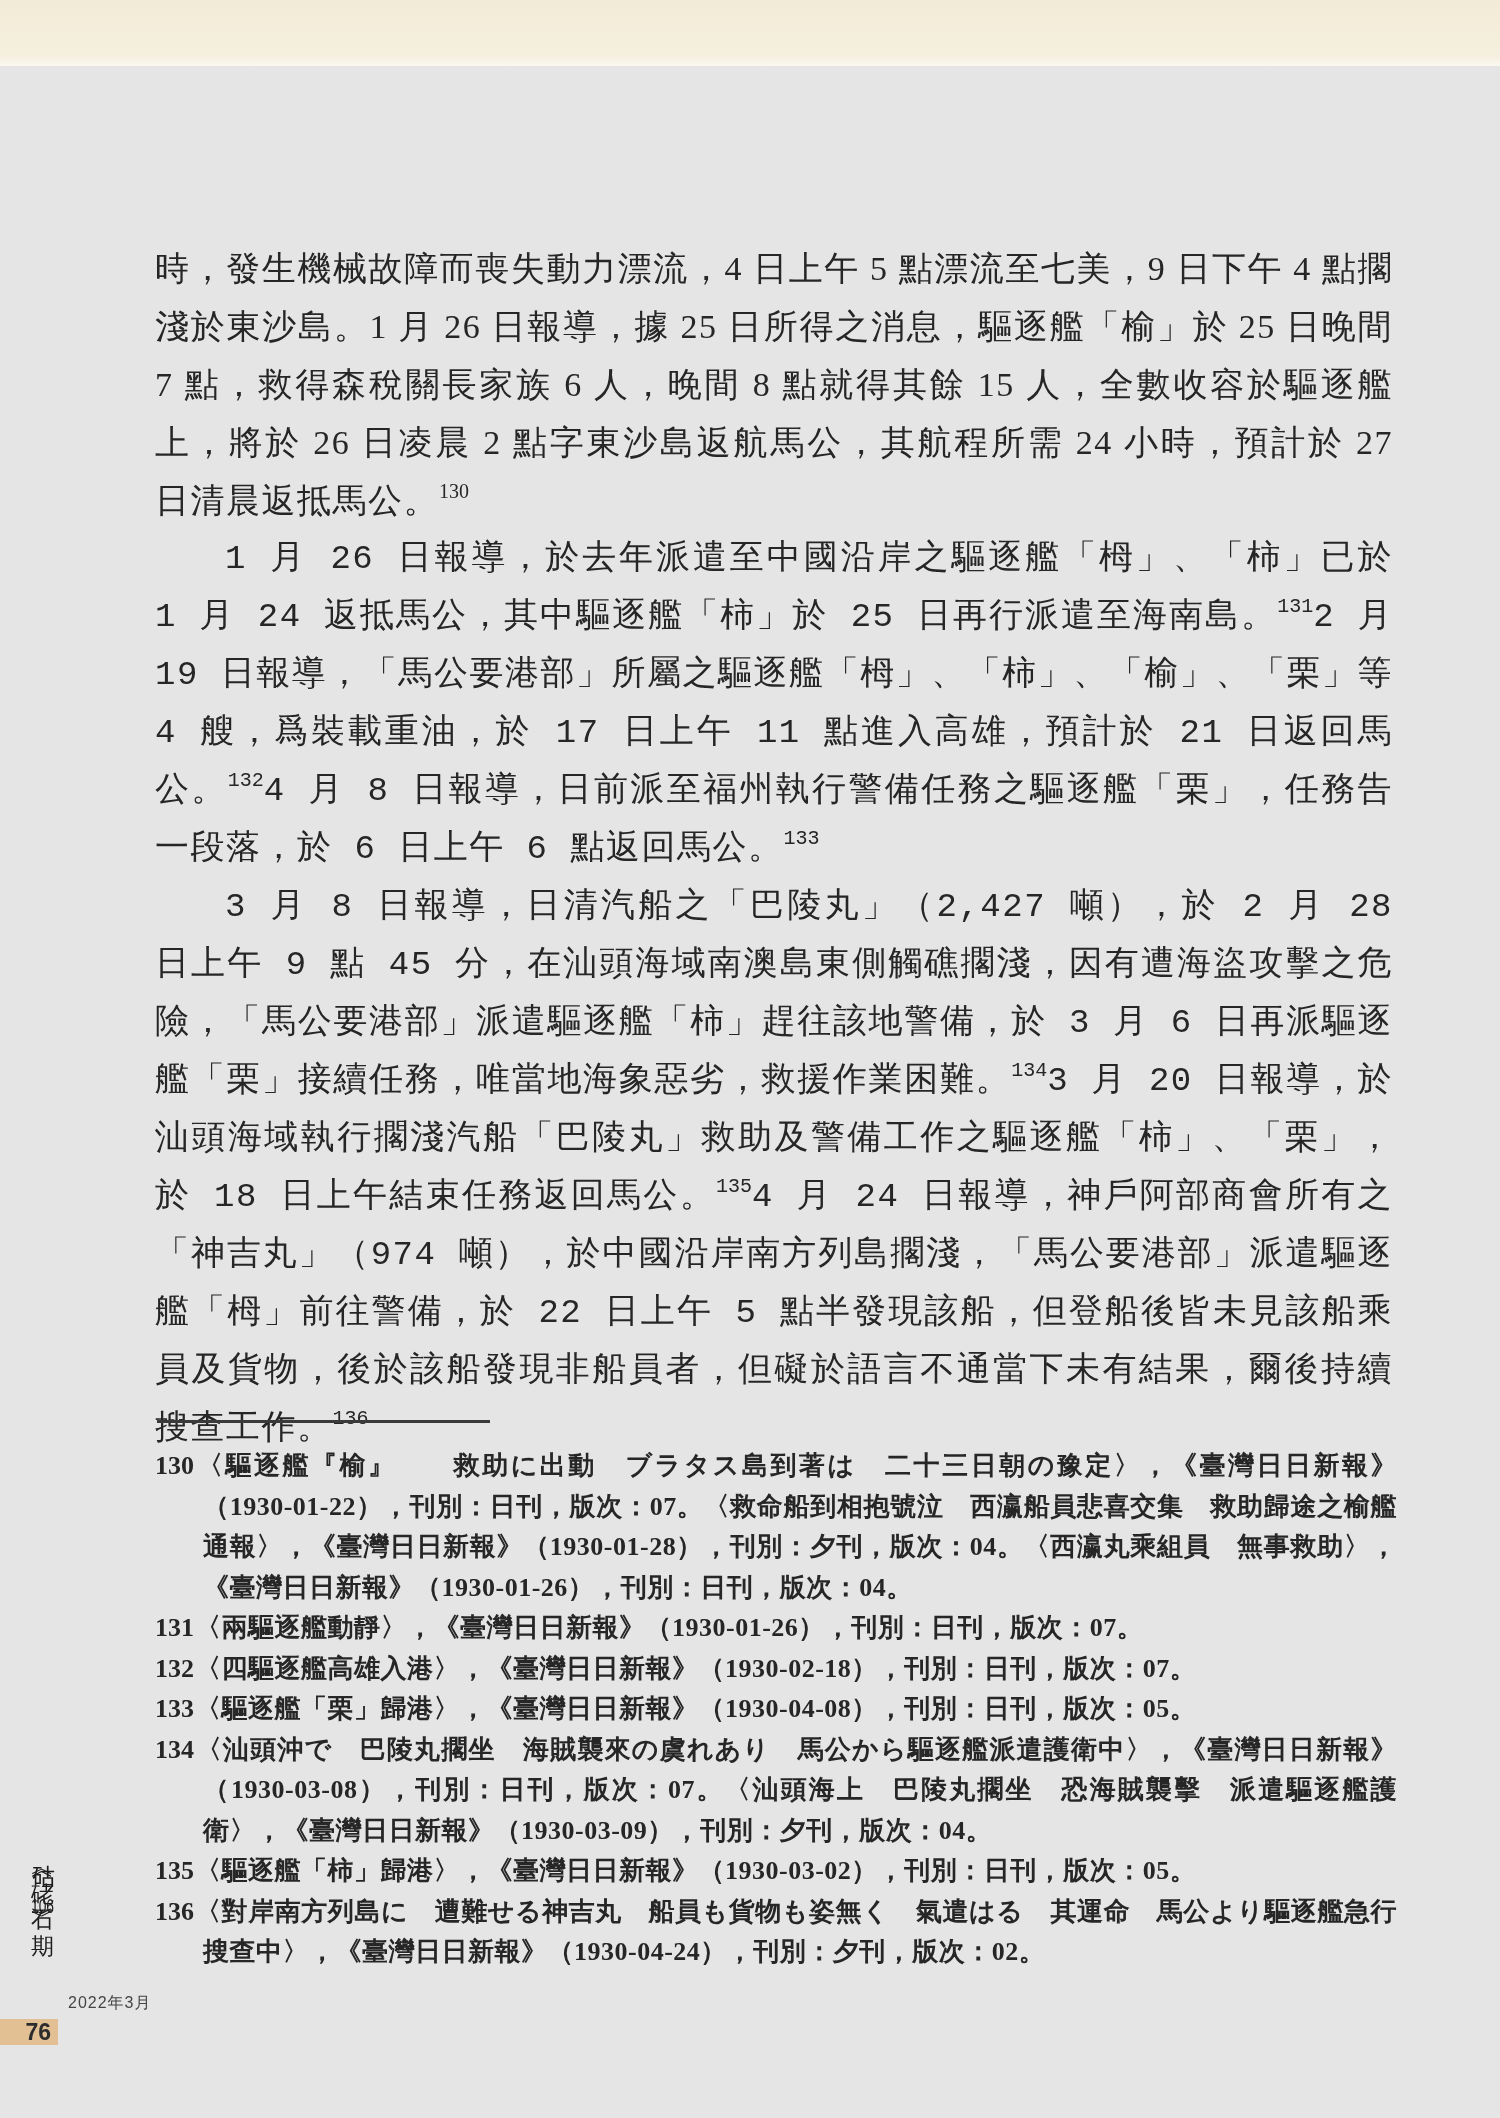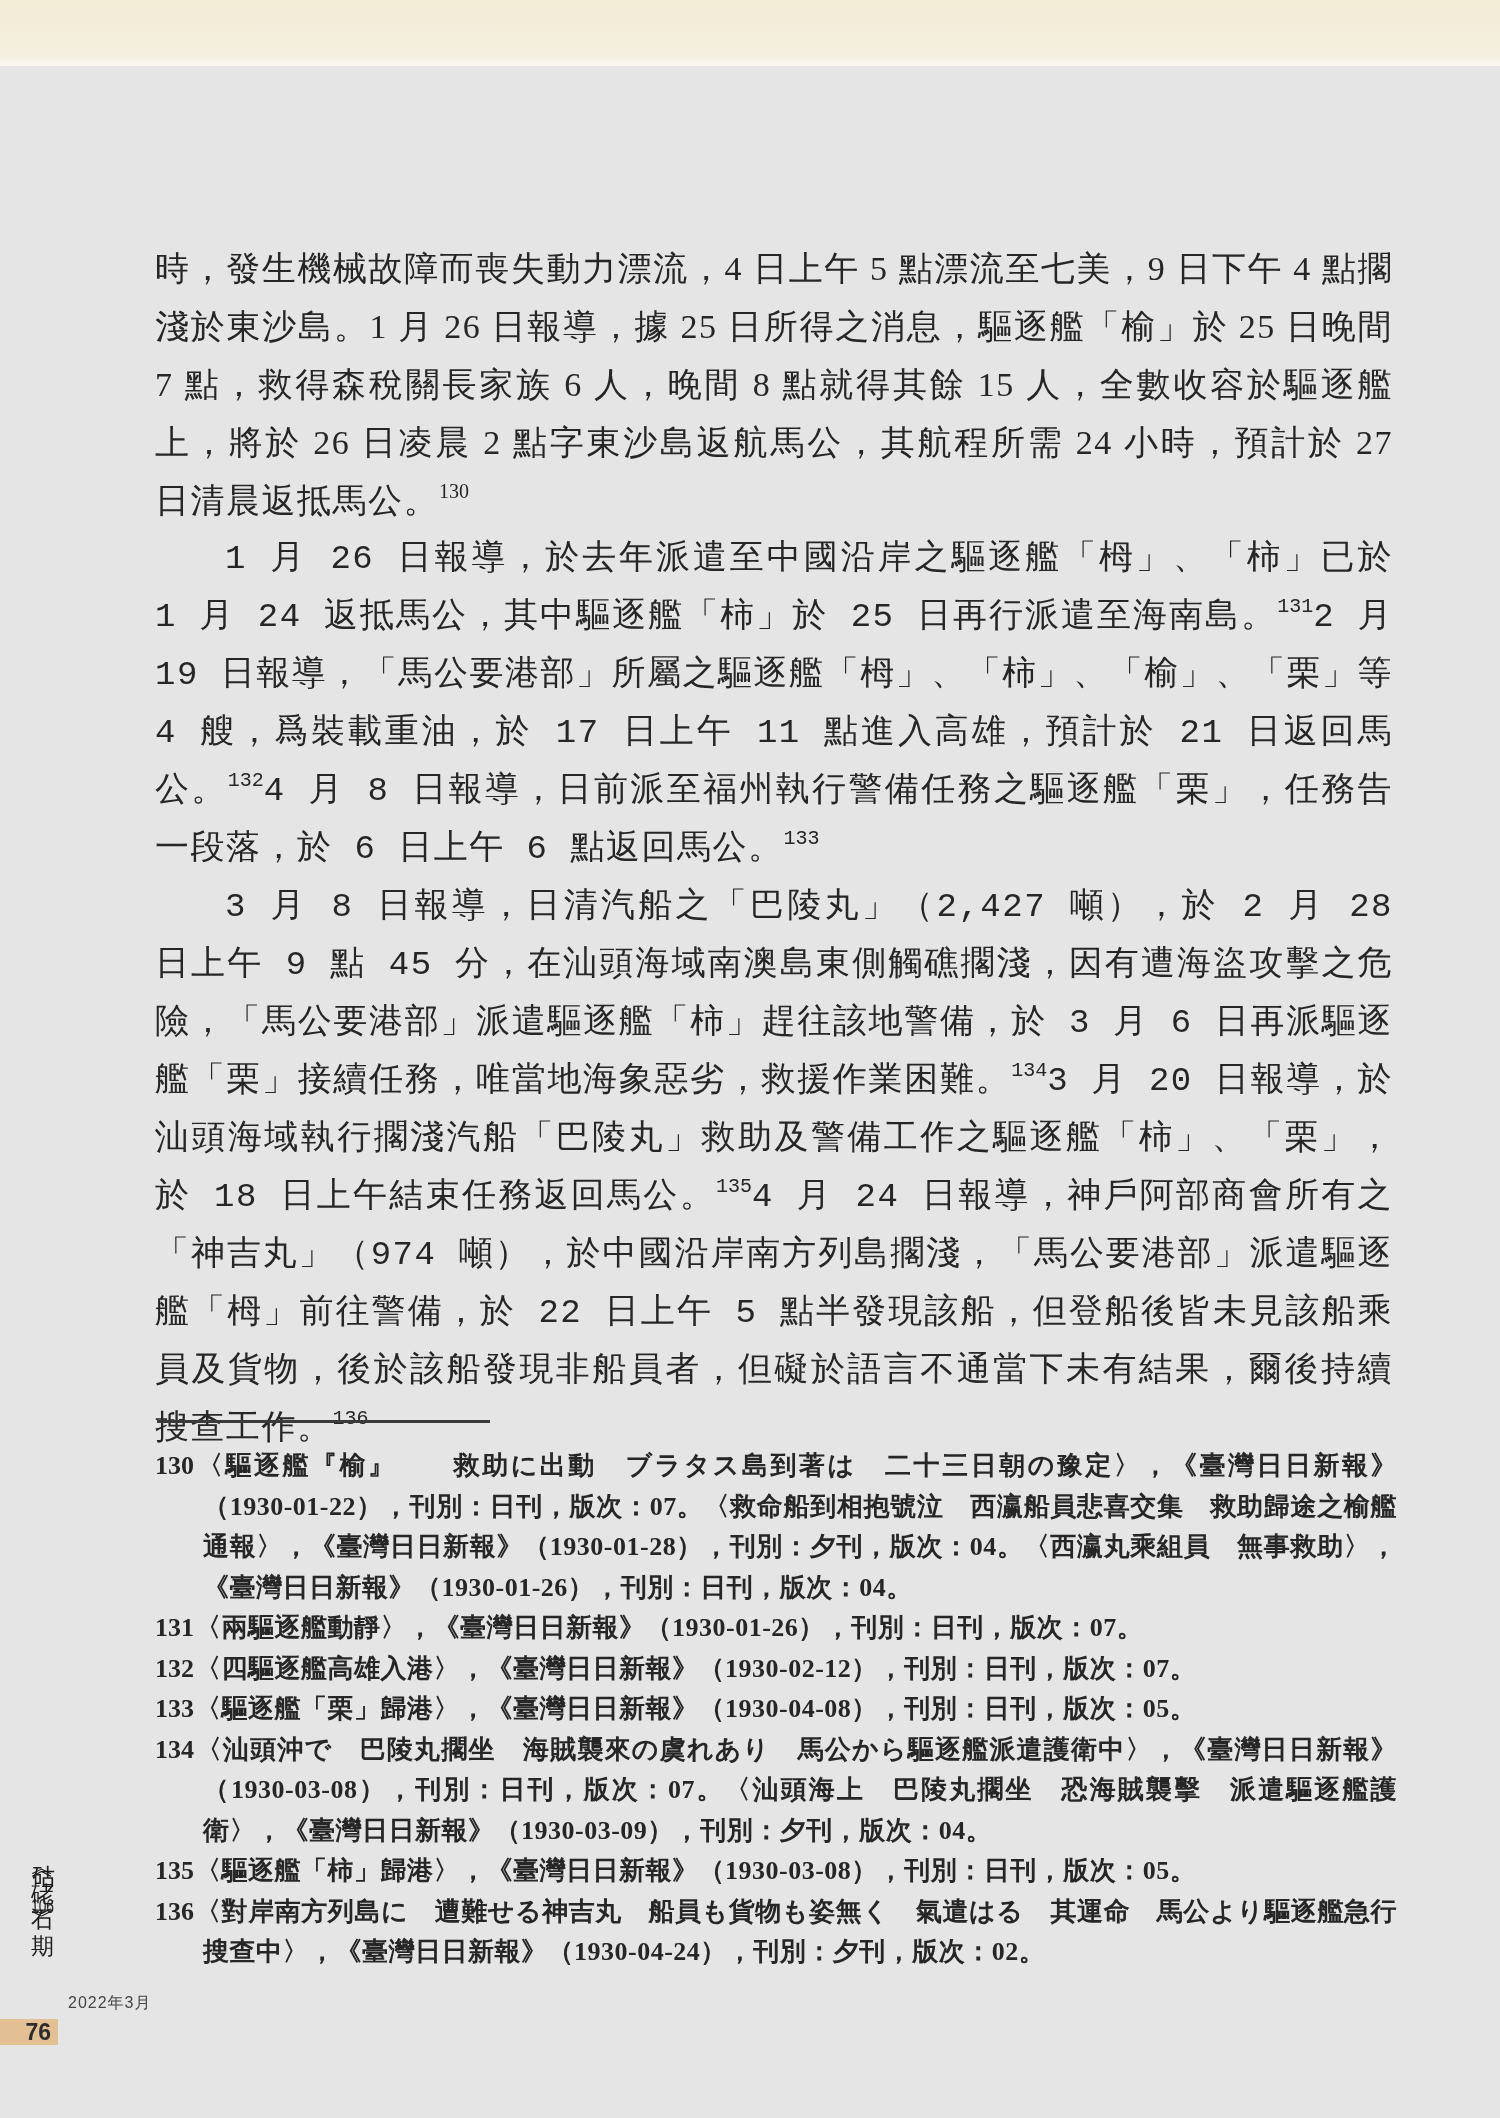--- a/index.html
+++ b/index.html
@@ -68,24 +68,24 @@
       <p class="">時，發生機械故障而喪失動力漂流，4 日上午 5 點漂流至七美，9 日下午 4 點擱淺於東沙島。1 月 26 日報導，據 25 日所得之消息，驅逐艦「榆」於 25 日晚間 7 點，救得森稅關長家族 6 人，晚間 8 點就得其餘 15 人，全數收容於驅逐艦上，將於 26 日凌晨 2 點字東沙島返航馬公，其航程所需 24 小時，預計於 27 日清晨返抵馬公。<sup>130</sup></p>
       <p class="indent">1 月 26 日報導，於去年派遣至中國沿岸之驅逐艦「栂」、「柿」已於 1 月 24 返抵馬公，其中驅逐艦「柿」於 25 日再行派遣至海南島。<sup>131</sup>2 月 19 日報導，「馬公要港部」所屬之驅逐艦「栂」、「柿」、「榆」、「栗」等 4 艘，爲裝載重油，於 17 日上午 11 點進入高雄，預計於 21 日返回馬公。<sup>132</sup>4 月 8 日報導，日前派至福州執行警備任務之驅逐艦「栗」，任務告一段落，於 6 日上午 6 點返回馬公。<sup>133</sup></p>
       <p class="indent">3 月 8 日報導，日清汽船之「巴陵丸」（2,427 噸），於 2 月 28 日上午 9 點 45 分，在汕頭海域南澳島東側觸礁擱淺，因有遭海盜攻擊之危險，「馬公要港部」派遣驅逐艦「柿」趕往該地警備，於 3 月 6 日再派驅逐艦「栗」接續任務，唯當地海象惡劣，救援作業困難。<sup>134</sup>3 月 20 日報導，於汕頭海域執行擱淺汽船「巴陵丸」救助及警備工作之驅逐艦「柿」、「栗」，於 18 日上午結束任務返回馬公。<sup>135</sup>4 月 24 日報導，神戶阿部商會所有之「神吉丸」（974 噸），於中國沿岸南方列島擱淺，「馬公要港部」派遣驅逐艦「栂」前往警備，於 22 日上午 5 點半發現該船，但登船後皆未見該船乘員及貨物，後於該船發現非船員者，但礙於語言不通當下未有結果，爾後持續搜查工作。<sup>136</sup></p>
     </div>
 
   <div class="fn-separator"></div>
 
   <div class="footnotes" id="footnotes">
       <p class="footnote"><span class="fn-num">130</span><span>〈驅逐艦『榆』　　救助に出動　ブラタス島到著は　二十三日朝の豫定〉，《臺灣日日新報》（1930-01-22），刊別：日刊，版次：07。〈救命船到相抱號泣　西瀛船員悲喜交集　救助歸途之榆艦通報〉，《臺灣日日新報》（1930-01-28），刊別：夕刊，版次：04。〈西瀛丸乘組員　無事救助〉，《臺灣日日新報》（1930-01-26），刊別：日刊，版次：04。</span></p>
       <p class="footnote"><span class="fn-num">131</span><span>〈兩驅逐艦動靜〉，《臺灣日日新報》（1930-01-26），刊別：日刊，版次：07。</span></p>
-      <p class="footnote"><span class="fn-num">132</span><span>〈四驅逐艦高雄入港〉，《臺灣日日新報》（1930-02-12），刊別：日刊，版次：07。</span></p>
+      <p class="footnote"><span class="fn-num">132</span><span>〈四驅逐艦高雄入港〉，《臺灣日日新報》（1930-02-18），刊別：日刊，版次：07。</span></p>
       <p class="footnote"><span class="fn-num">133</span><span>〈驅逐艦「栗」歸港〉，《臺灣日日新報》（1930-04-08），刊別：日刊，版次：05。</span></p>
       <p class="footnote"><span class="fn-num">134</span><span>〈汕頭沖で　巴陵丸擱坐　海賊襲來の虞れあり　馬公から驅逐艦派遣護衛中〉，《臺灣日日新報》（1930-03-08），刊別：日刊，版次：07。〈汕頭海上　巴陵丸擱坐　恐海賊襲擊　派遣驅逐艦護衛〉，《臺灣日日新報》（1930-03-09），刊別：夕刊，版次：04。</span></p>
-      <p class="footnote"><span class="fn-num">135</span><span>〈驅逐艦「柿」歸港〉，《臺灣日日新報》（1930-03-08），刊別：日刊，版次：05。</span></p>
+      <p class="footnote"><span class="fn-num">135</span><span>〈驅逐艦「柿」歸港〉，《臺灣日日新報》（1930-03-02），刊別：日刊，版次：05。</span></p>
       <p class="footnote"><span class="fn-num">136</span><span>〈對岸南方列島に　遭難せる神吉丸　船員も貨物も姿無く　氣遣はるゝ其運命　馬公より驅逐艦急行搜查中〉，《臺灣日日新報》（1930-04-24），刊別：夕刊，版次：02。</span></p>
     </div>
 
   <div class="spine">
     <span>《硓𥑮石》</span><span class="combine">106</span><span>期</span>
   </div>
 
   <div class="page-badge">
     <span>76</span>
   </div>

